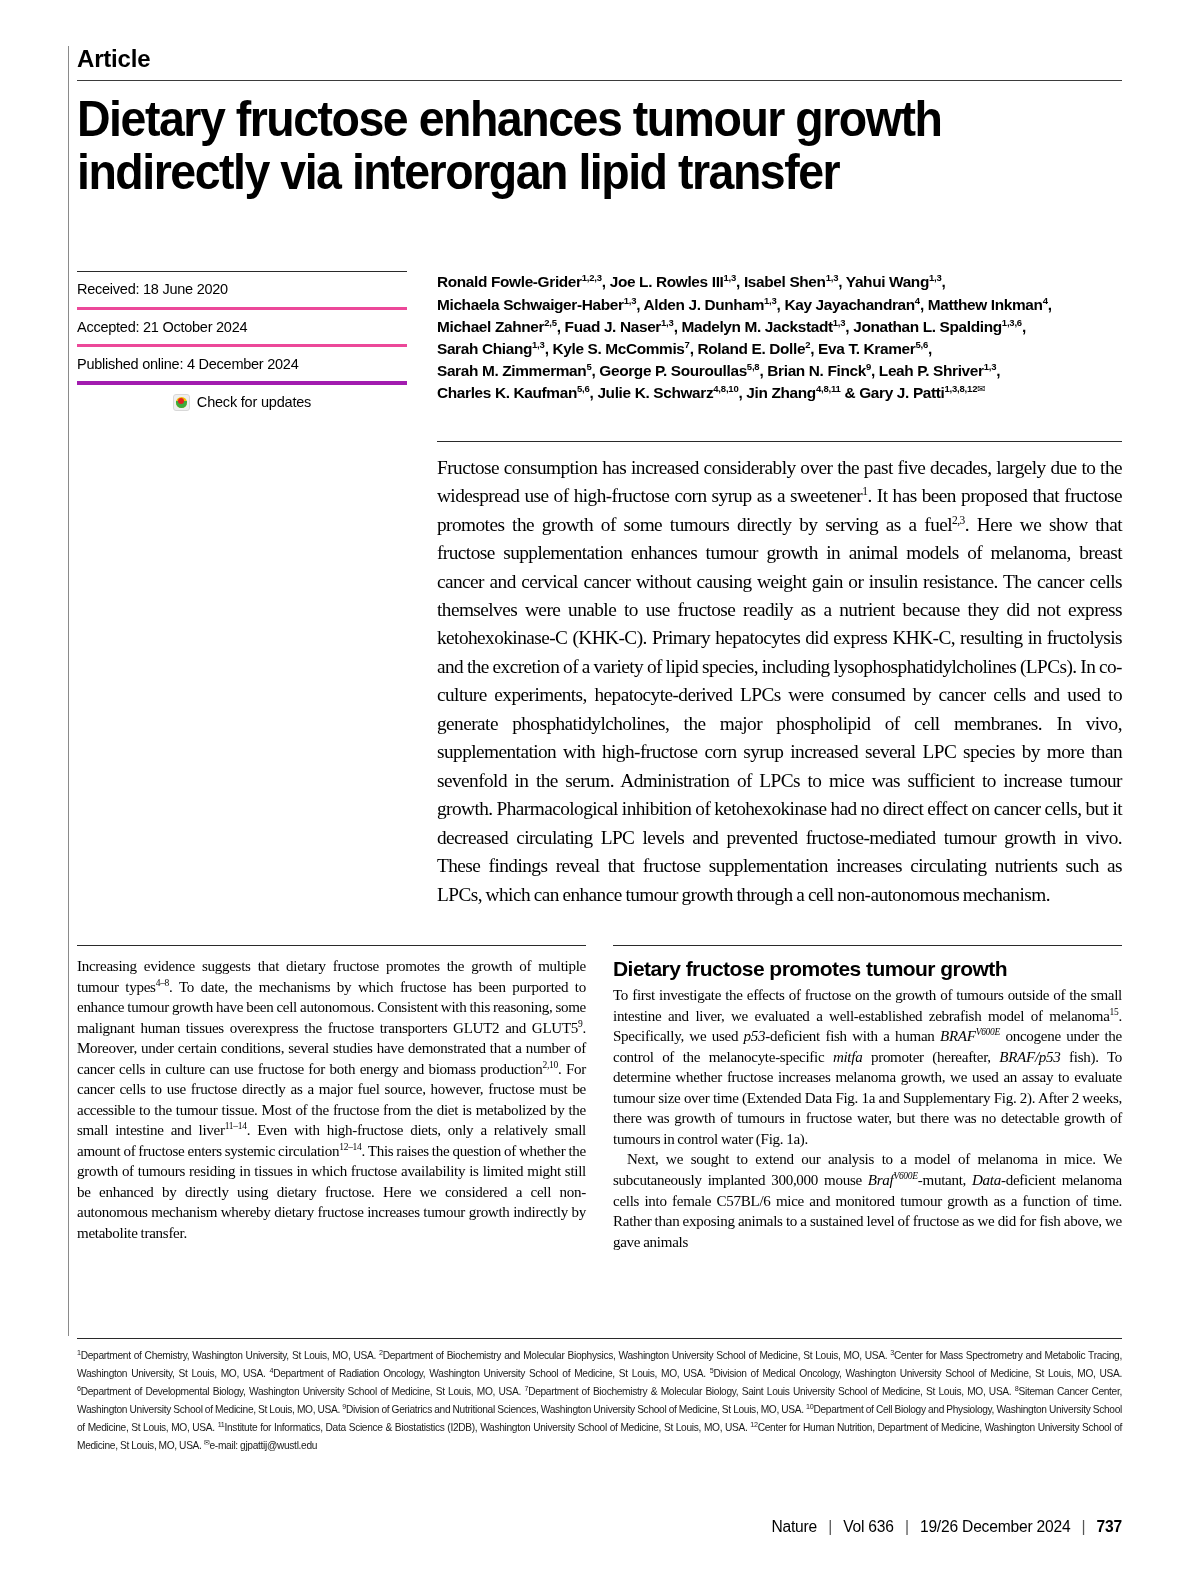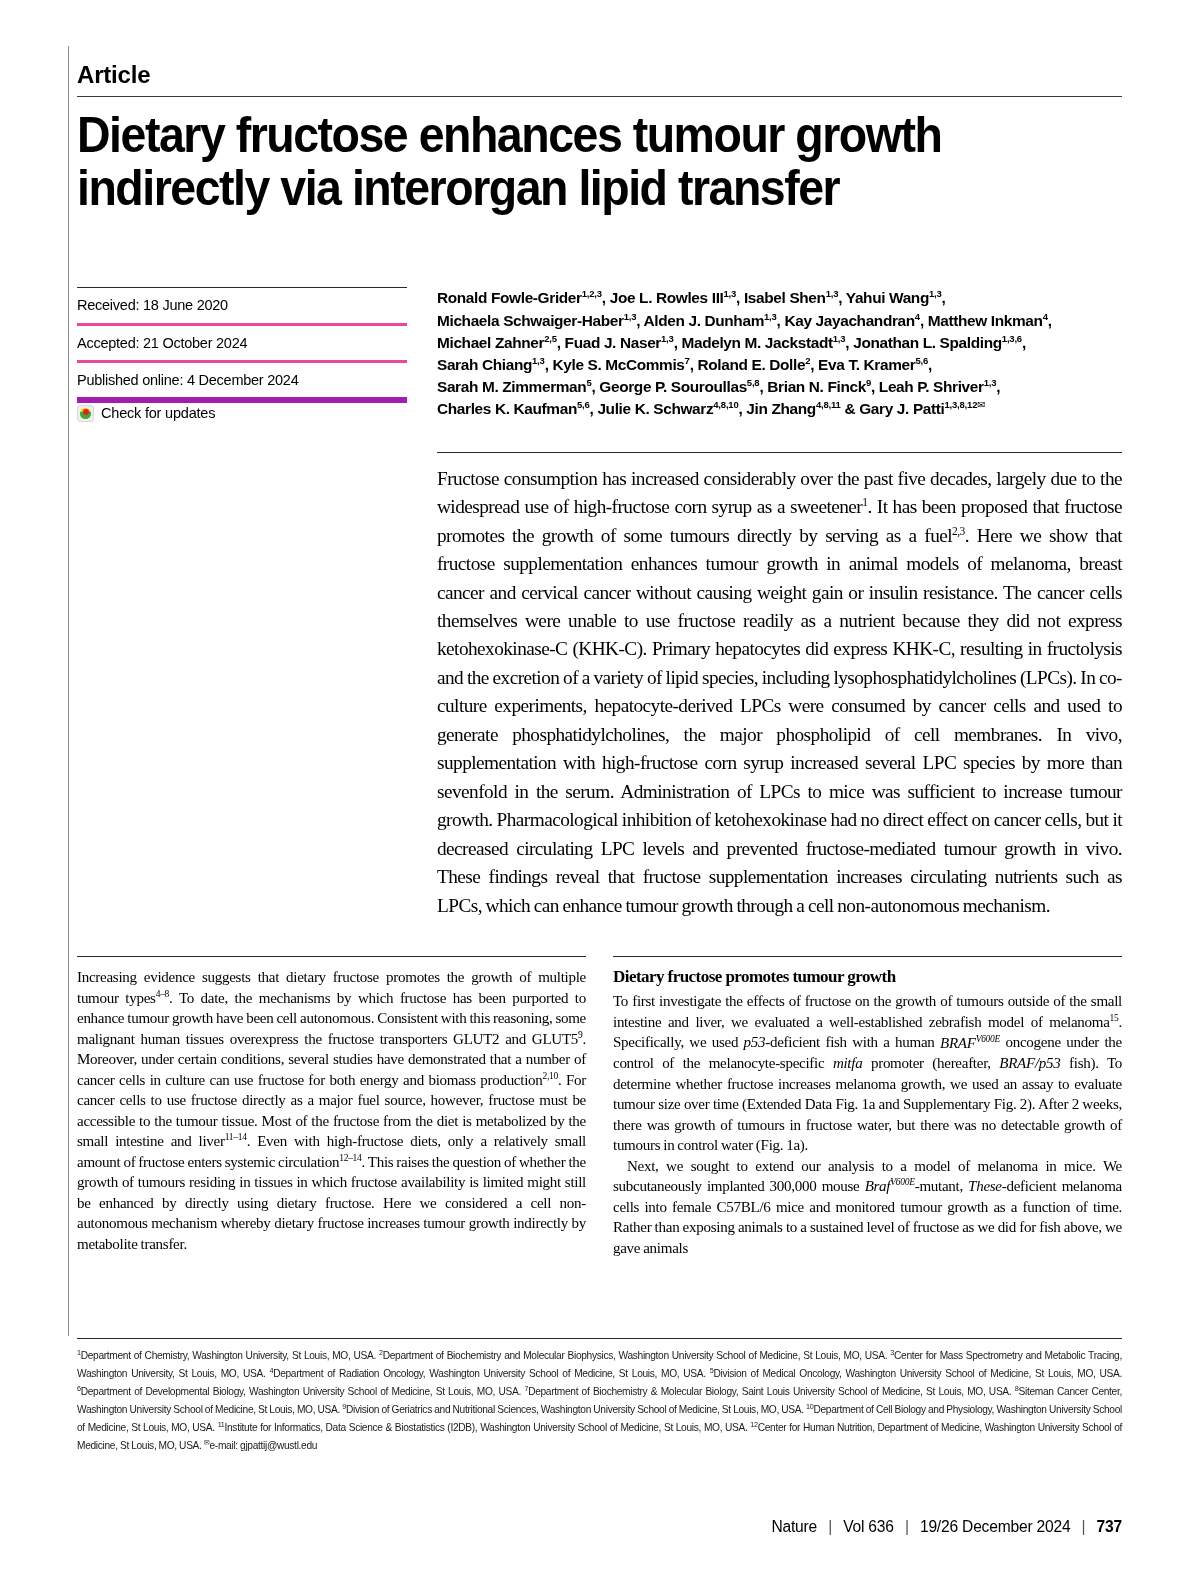--- a/index.html
+++ b/index.html
@@ -40,21 +40,21 @@
     width: 1045px;
   }
 
   
   .kicker {
     font-family: "Liberation Sans", "DejaVu Sans", sans-serif;
     font-weight: bold;
     font-size: 24px;
     letter-spacing: -0.2px;
     line-height: 1.1;
-    margin: 16px 0 8px 0;
+    margin: 0 0 8px 0;
   }
   .rule-thin {
     height: 1px;
     background: #3b3b3b;
     width: 100%;
   }
   .title {
     font-family: "Liberation Sans", "DejaVu Sans", sans-serif;
     font-weight: bold;
     font-size: 50px;
@@ -82,24 +82,25 @@
     line-height: 1.25;
     padding: 8px 0 8px 0;
     border-top: 3px solid #ec4899;
     letter-spacing: -0.25px;
   }
   .meta-item:first-child { border-top: 1px solid #2a2a2a; }
   .meta-updates {
     display: flex;
     align-items: center;
     gap: 7px;
-    border-top: 6px solid #a21caf;
-    padding-top: 2px;
+    border-top: 4px solid #a21caf;
+    padding-top: 9px;
     font-size: 14.5px;
     letter-spacing: -0.2px;
+    justify-content: center;
   }
   .crossmark {
     width: 17px;
     height: 17px;
     border-radius: 3px;
     background: #efefef;
     position: relative;
     flex: 0 0 17px;
     overflow: hidden;
     border: 1px solid #d8d8d8;
@@ -189,23 +190,23 @@
     line-height: 1.365;
     text-align: justify;
     letter-spacing: -0.29px;
     word-spacing: -0.5px;
     hyphens: none;
   }
   .col p.indent { text-indent: 14px; }
   .col sup { font-size: 9.5px; vertical-align: super; }
   .col em { font-style: italic; }
   .section-head {
-    font-family: Liberation Serif, serif;
-    font-weight: bold;
-    font-size: 17px;
+    font-family: Liberation Sans, sans-serif;
+    font-weight: bold;
+    font-size: 21px;
     letter-spacing: -0.55px;
     margin: 0 0 4px 0;
     line-height: 1.2;
   }
 
   
   .affils {
     position: absolute;
     left: 77px;
     top: 1338px;
@@ -291,21 +292,21 @@
 
     <div class="body-cols">
       <div class="col">
         <div class="rule-top"></div>
         <p>Increasing evidence suggests that dietary fructose promotes the growth of multiple tumour types<sup>4–8</sup>. To date, the mechanisms by which fructose has been purported to enhance tumour growth have been cell autonomous. Consistent with this reasoning, some malignant human tissues overexpress the fructose transporters GLUT2 and GLUT5<sup>9</sup>. Moreover, under certain conditions, several studies have demonstrated that a number of cancer cells in culture can use fructose for both energy and biomass production<sup>2,10</sup>. For cancer cells to use fructose directly as a major fuel source, however, fructose must be accessible to the tumour tissue. Most of the fructose from the diet is metabolized by the small intestine and liver<sup>11–14</sup>. Even with high-fructose diets, only a relatively small amount of fructose enters systemic circulation<sup>12–14</sup>. This raises the question of whether the growth of tumours residing in tissues in which fructose availability is limited might still be enhanced by directly using dietary fructose. Here we considered a cell non-autonomous mechanism whereby dietary fructose increases tumour growth indirectly by metabolite transfer.</p>
       </div>
       <div class="col">
         <div class="rule-top"></div>
         <h2 class="section-head">Dietary fructose promotes tumour growth</h2>
         <p>To first investigate the effects of fructose on the growth of tumours outside of the small intestine and liver, we evaluated a well-established zebrafish model of melanoma<sup>15</sup>. Specifically, we used <em>p53</em>-deficient fish with a human <em>BRAF<sup>V600E</sup></em> oncogene under the control of the melanocyte-specific <em>mitfa</em> promoter (hereafter, <em>BRAF/p53</em> fish). To determine whether fructose increases melanoma growth, we used an assay to evaluate tumour size over time (Extended Data Fig. 1a and Supplementary Fig. 2). After 2 weeks, there was growth of tumours in fructose water, but there was no detectable growth of tumours in control water (Fig. 1a).</p>
-        <p class="indent">Next, we sought to extend our analysis to a model of melanoma in mice. We subcutaneously implanted 300,000 mouse <em>Braf<sup>V600E</sup></em>-mutant, <em>These</em>-deficient melanoma cells into female C57BL/6 mice and monitored tumour growth as a function of time. Rather than exposing animals to a sustained level of fructose as we did for fish above, we gave animals</p>
+        <p class="indent">Next, we sought to extend our analysis to a model of melanoma in mice. We subcutaneously implanted 300,000 mouse <em>Braf<sup>V600E</sup></em>-mutant, <em>Data</em>-deficient melanoma cells into female C57BL/6 mice and monitored tumour growth as a function of time. Rather than exposing animals to a sustained level of fructose as we did for fish above, we gave animals</p>
       </div>
     </div>
 
   </div>
 
   <div class="affils">
     <div class="rule-top"></div>
     <p><sup>1</sup>Department of Chemistry, Washington University, St Louis, MO, USA. <sup>2</sup>Department of Biochemistry and Molecular Biophysics, Washington University School of Medicine, St Louis, MO, USA. <sup>3</sup>Center for Mass Spectrometry and Metabolic Tracing, Washington University, St Louis, MO, USA. <sup>4</sup>Department of Radiation Oncology, Washington University School of Medicine, St Louis, MO, USA. <sup>5</sup>Division of Medical Oncology, Washington University School of Medicine, St Louis, MO, USA. <sup>6</sup>Department of Developmental Biology, Washington University School of Medicine, St Louis, MO, USA. <sup>7</sup>Department of Biochemistry &amp; Molecular Biology, Saint Louis University School of Medicine, St Louis, MO, USA. <sup>8</sup>Siteman Cancer Center, Washington University School of Medicine, St Louis, MO, USA. <sup>9</sup>Division of Geriatrics and Nutritional Sciences, Washington University School of Medicine, St Louis, MO, USA. <sup>10</sup>Department of Cell Biology and Physiology, Washington University School of Medicine, St Louis, MO, USA. <sup>11</sup>Institute for Informatics, Data Science &amp; Biostatistics (I2DB), Washington University School of Medicine, St Louis, MO, USA. <sup>12</sup>Center for Human Nutrition, Department of Medicine, Washington University School of Medicine, St Louis, MO, USA. <sup>✉</sup>e-mail: gjpattij@wustl.edu</p>
   </div>
 

